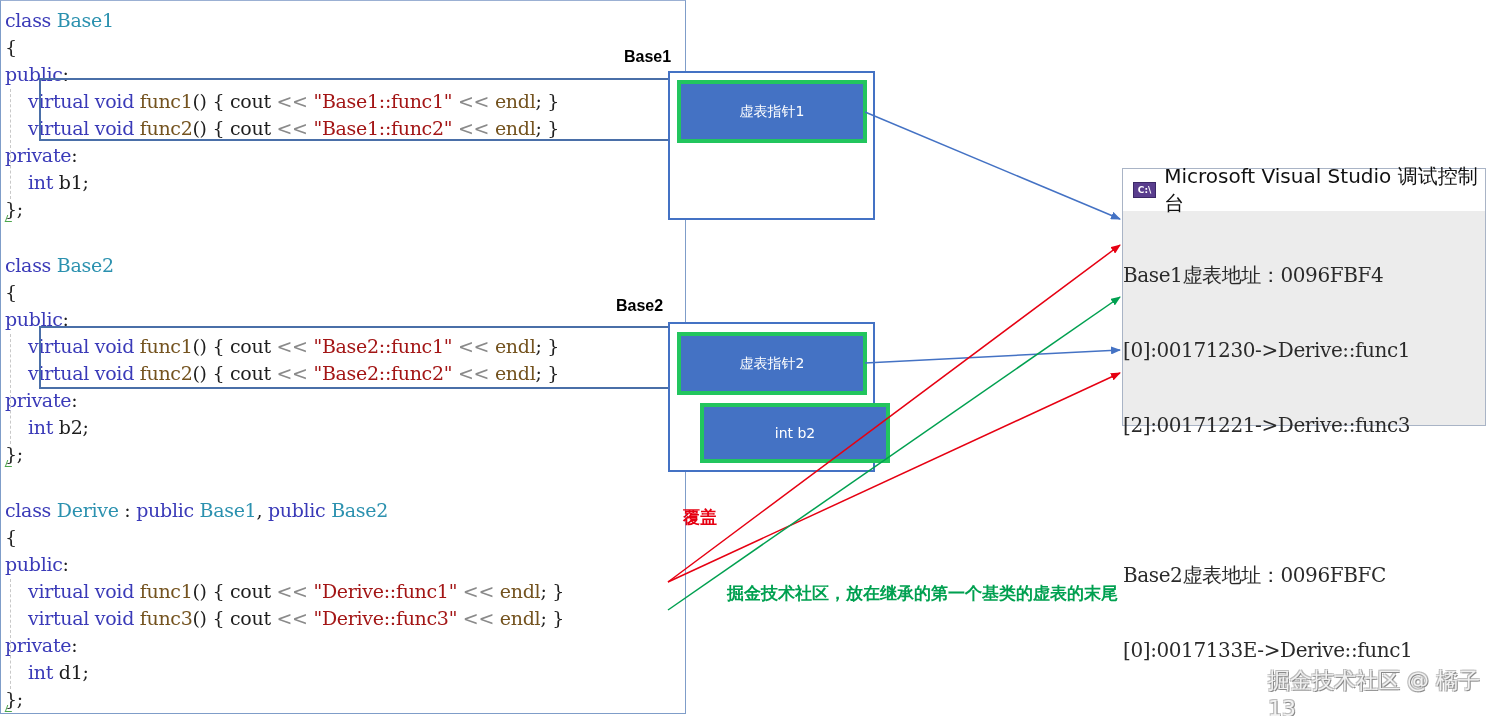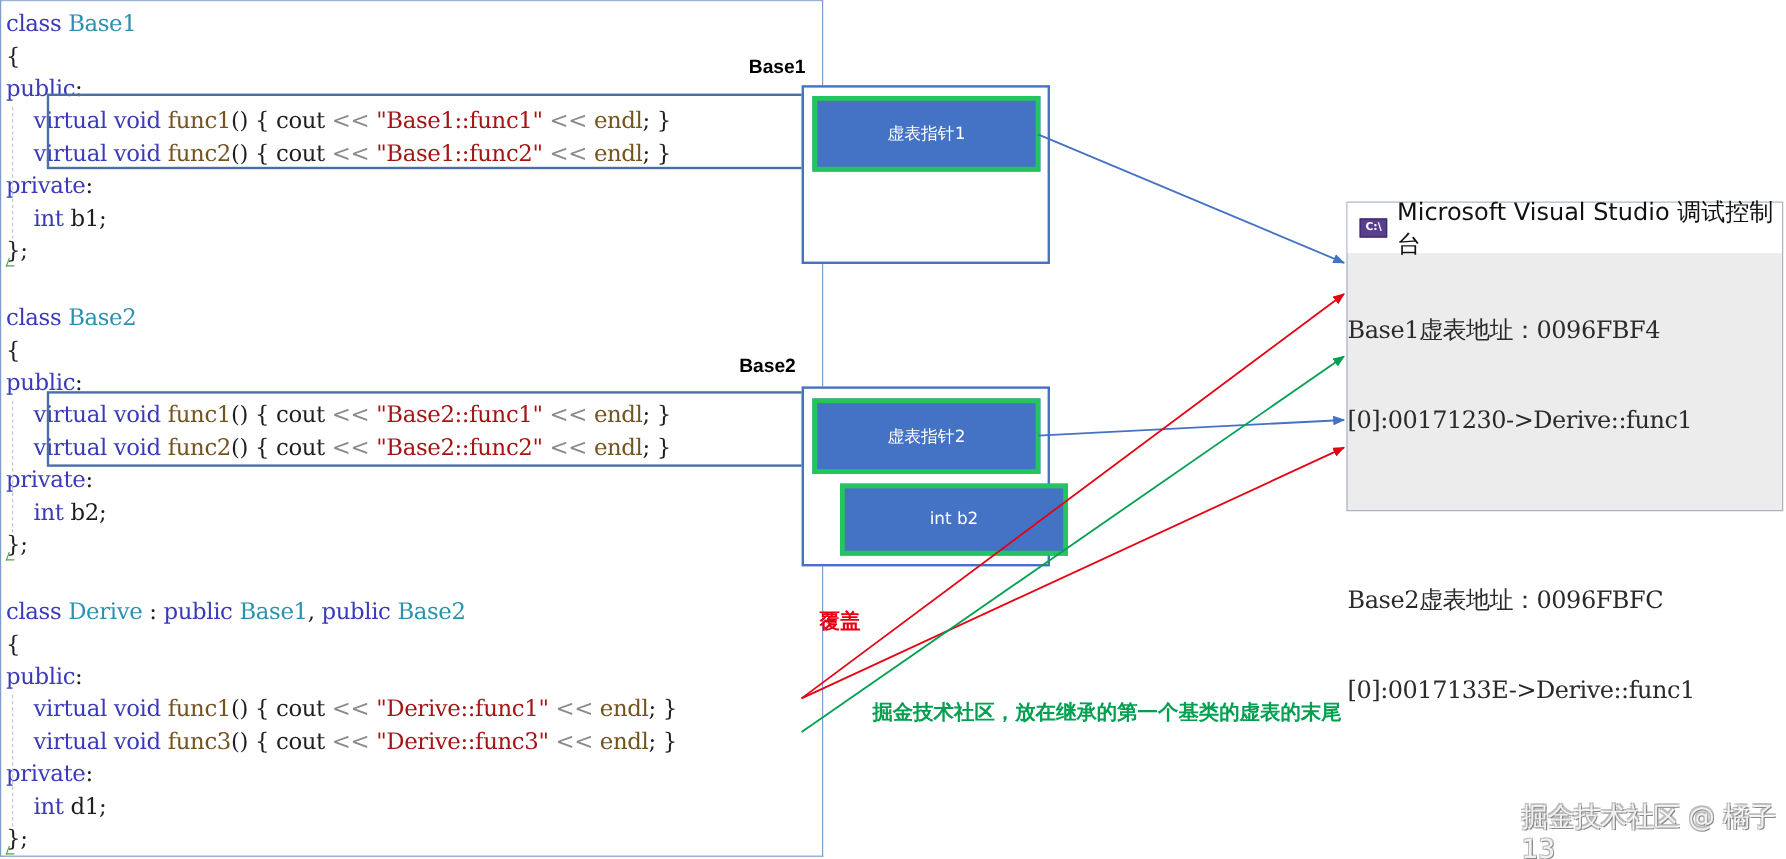--- a/index.html
+++ b/index.html
@@ -70,20 +70,21 @@
 </div>
 
 <div class="console">
   <div class="console-titlebar">
     <div class="console-icon">C:\</div>
     <div class="console-title">Microsoft Visual Studio 调试控制台</div>
   </div>
   <div class="console-body">
     <div>Base1虚表地址：0096FBF4</div>
     <div>[0]:00171230-&gt;Derive::func1</div>
+    <div>[2]:00171221-&gt;Derive::func3</div>
     <div>&nbsp;</div>
     <div>Base2虚表地址：0096FBFC</div>
     <div>[0]:0017133E-&gt;Derive::func1</div>
     
   </div>
 </div>
 
 <svg class="arrows" viewBox="0 0 1488 716">
   <defs>
     <marker id="ah-blue" markerWidth="10" markerHeight="8" refX="9" refY="4" orient="auto" markerUnits="userSpaceOnUse">

